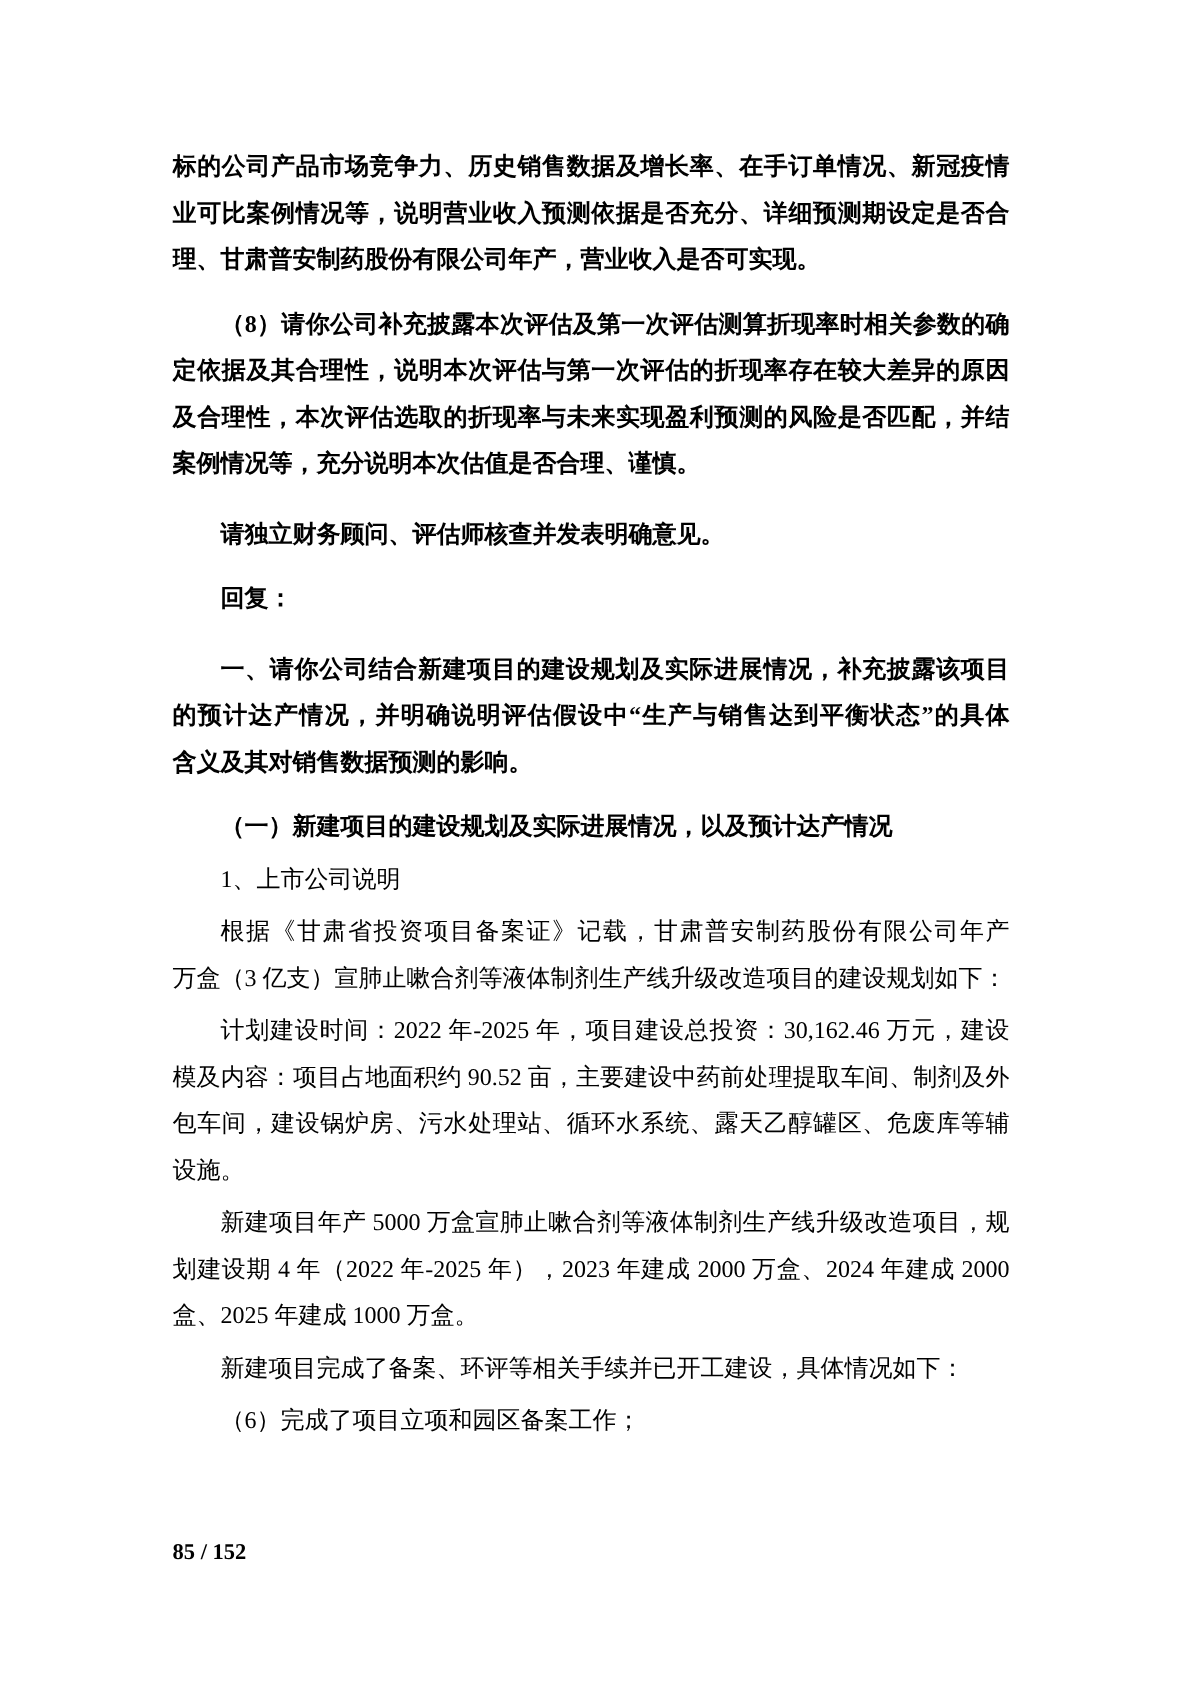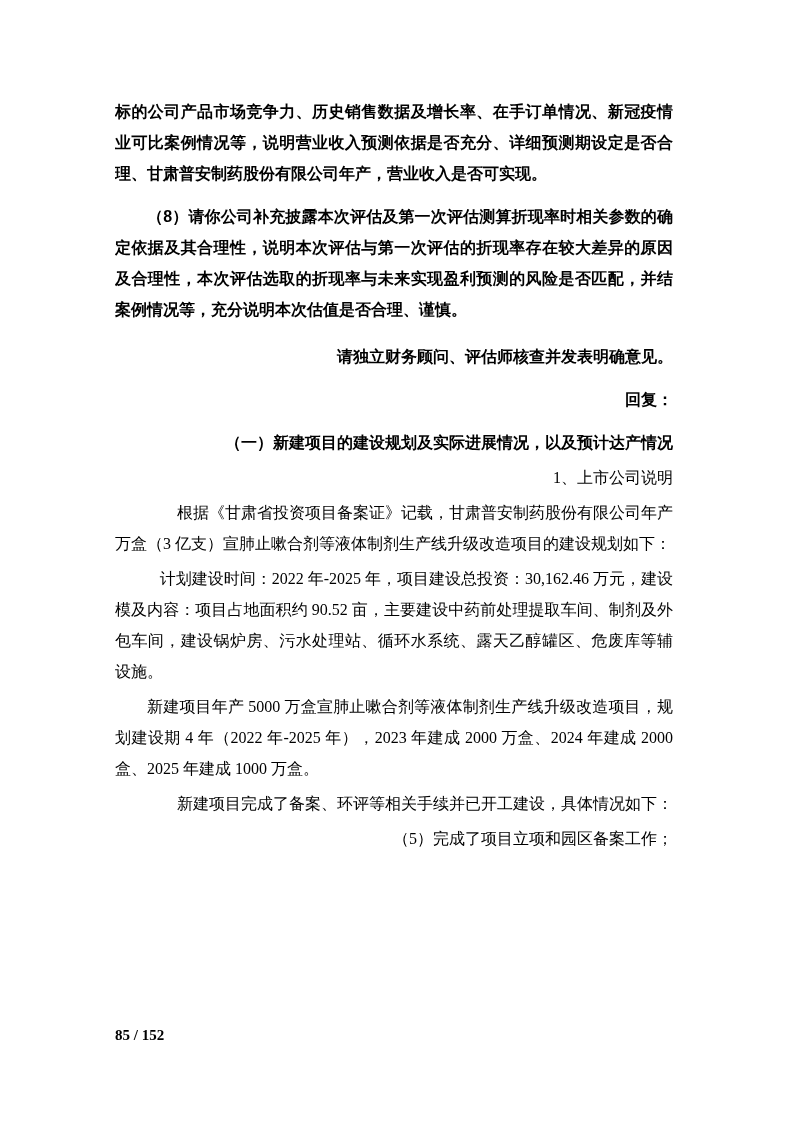--- a/index.html
+++ b/index.html
@@ -23,32 +23,32 @@
     top: 96px;
     width: 558px;
     font-size: 16px;
     line-height: 31px;
   }
   .para { margin: 0; }
   .para + .para { margin-top: 4px; }
   .mt12 { margin-top: 12px !important; }
   .mt16 { margin-top: 16px !important; }
   .b {
-    font-family: Liberation Sans, sans-serif;
+    font-family: Liberation Serif, serif;
     font-weight: 700;
   }
   .line {
     height: 31px;
     overflow: hidden;
   }
   .fill {
     text-align: justify;
     text-align-last: justify;
   }
-  .ind { text-indent: 32px; text-align: right; }
+  .ind { text-indent: 32px; }
   .footer {
     position: absolute;
     top: 1026px;
     left: 115px;
     width: 543px;
     font-family: "Liberation Serif", serif;
     font-size: 15px;
     font-weight: 700;
     line-height: 18px;
   }
@@ -73,20 +73,25 @@
     </div>
 
     <div class="para b mt16">
       <div class="line ind">请独立财务顾问、评估师核查并发表明确意见。</div>
     </div>
 
     <div class="para b mt12">
       <div class="line ind">回复：</div>
     </div>
 
+    <div class="para b mt16">
+      <div class="line fill ind">一、请你公司结合新建项目的建设规划及实际进展情况，补充披露该项目</div>
+      <div class="line fill">的预计达产情况，并明确说明评估假设中“生产与销售达到平衡状态”的具体</div>
+      <div class="line">含义及其对销售数据预测的影响。</div>
+    </div>
 
     <div class="para b mt12">
       <div class="line ind">（一）新建项目的建设规划及实际进展情况，以及预计达产情况</div>
     </div>
 
     <div class="para">
       <div class="line ind">1、上市公司说明</div>
     </div>
 
     <div class="para">
@@ -105,19 +110,19 @@
       <div class="line fill ind">新建项目年产 5000 万盒宣肺止嗽合剂等液体制剂生产线升级改造项目，规</div>
       <div class="line fill">划建设期 4 年（2022 年-2025 年），2023 年建成 2000 万盒、2024 年建成 2000 万</div>
       <div class="line">盒、2025 年建成 1000 万盒。</div>
     </div>
 
     <div class="para">
       <div class="line ind">新建项目完成了备案、环评等相关手续并已开工建设，具体情况如下：</div>
     </div>
 
     <div class="para">
-      <div class="line ind">（5）完成了项目立项和园区备案工作；</div>
+      <div class="line ind">（6）完成了项目立项和园区备案工作；</div>
     </div>
 
   </div>
 
   <div class="footer">85 / 152</div>
 </div>
 
 </body></html>

